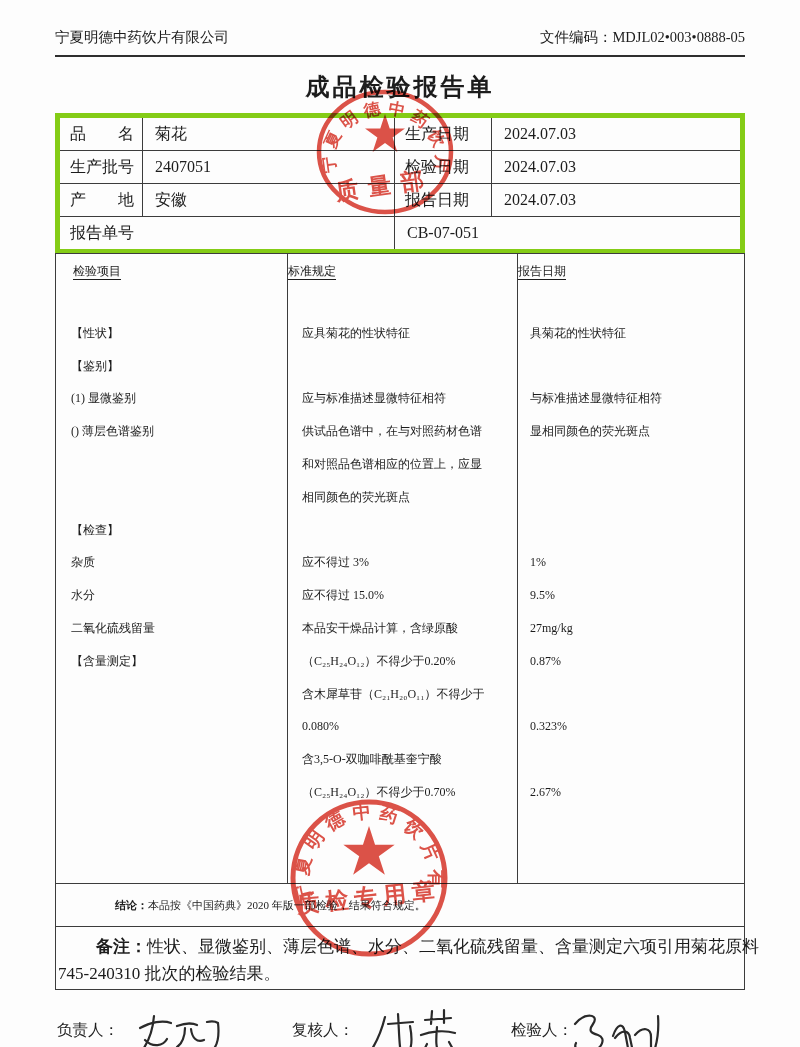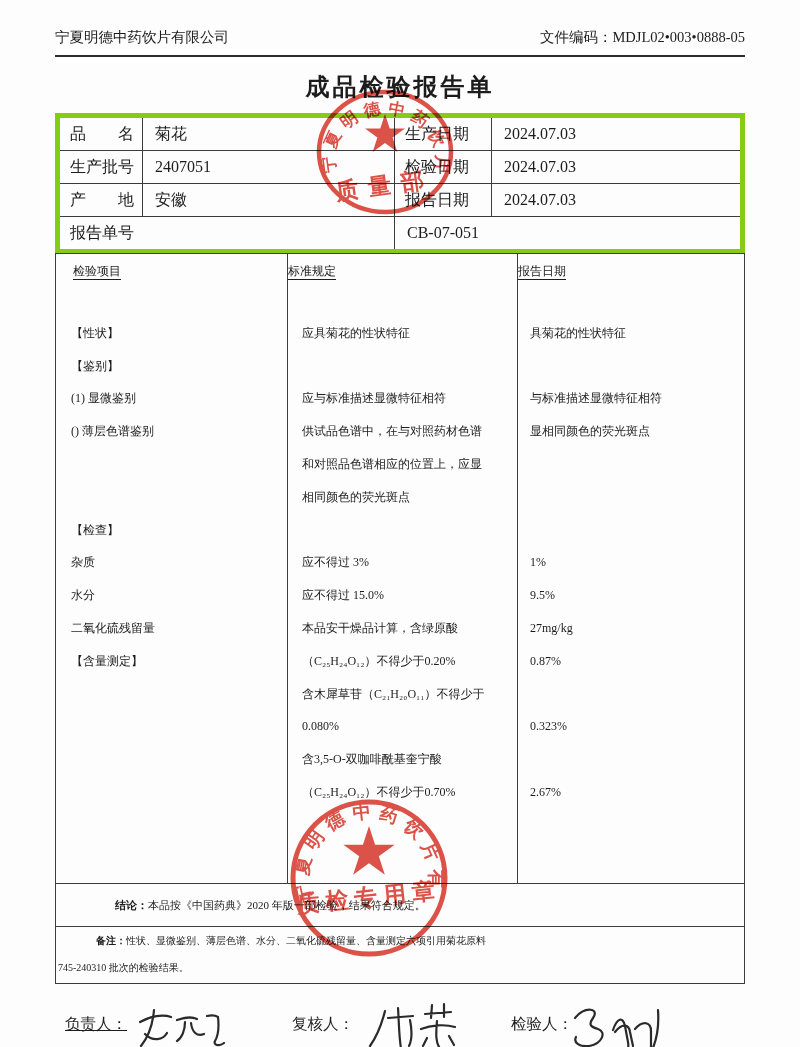--- a/index.html
+++ b/index.html
@@ -48,29 +48,29 @@
   .spec-col.c0 .ln{padding-left:15px;}
   .spec-col.c1 .ln{padding-left:14px;}
   .spec-col.c2 .ln{padding-left:12px;}
   
   .concl-row{
     border:1px solid #3c3c3c;margin-top:-1px;height:42px;line-height:42px;
     padding-left:59px;font-size:11px;white-space:nowrap;
   }
   .remark-row{
     border:1px solid #3c3c3c;margin-top:-1px;height:56px;
-    font-size:10px;line-height:27px;padding-top:0;
+    font-size:17px;line-height:27px;padding-top:6px;
   }
   .remark-row .l1{padding-left:40px;white-space:nowrap;}
   .remark-row .l2{padding-left:2px;white-space:nowrap;}
   .bold{font-weight:bold;}
   
   .sign-row{position:relative;height:70px;margin-top:12px;font-size:15.5px;}
   .sign-label{position:absolute;top:18px;white-space:nowrap;}
-  .sl-1{left:10px;text-decoration:underline;}
+  .sl-1{left:2px;}
   .sl-2{left:237px;}
   .sl-3{left:456px;}
   .sign-svg{position:absolute;left:0;top:0;pointer-events:none;}
   
   .stamp{position:absolute;pointer-events:none;mix-blend-mode:multiply;opacity:0.88;}
   .stamp text{fill:#d93a2e;}
   .stamp .ring{stroke:#d93a2e;fill:none;}
   .stamp .star{fill:#d93a2e;}
   .sig-path{stroke:#2a2a2a;stroke-width:2.2;fill:none;stroke-linecap:round;stroke-linejoin:round;}
 </style>

